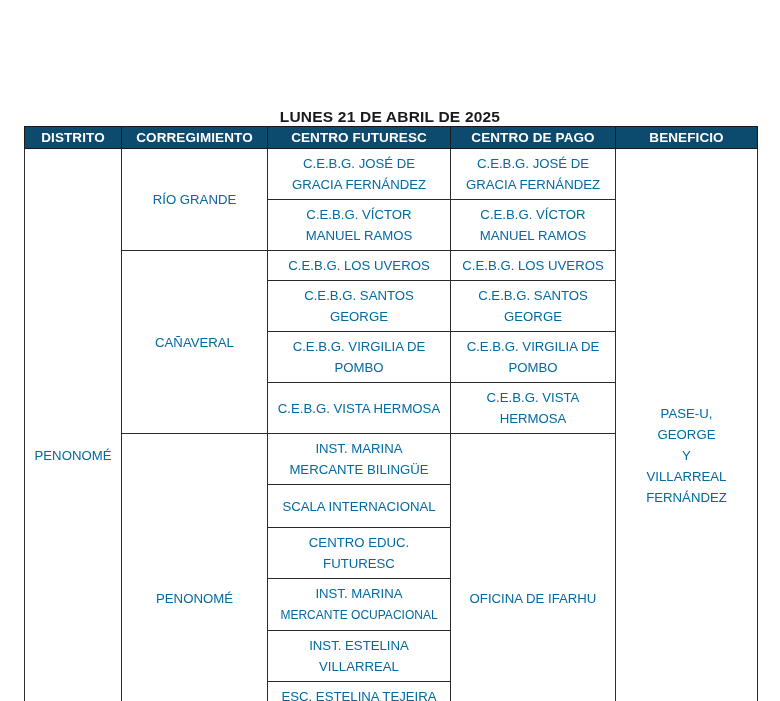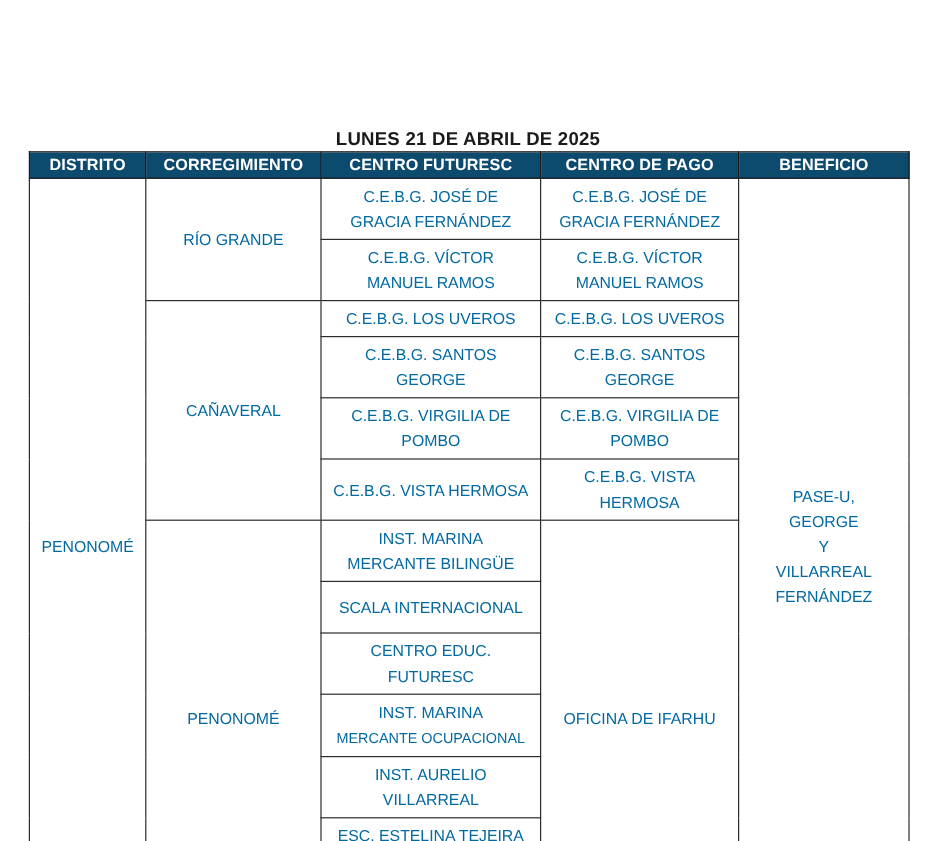--- a/index.html
+++ b/index.html
@@ -80,21 +80,21 @@
     <tr style="height:43px">
       <td>SCALA INTERNACIONAL</td>
     </tr>
     <tr style="height:43px">
       <td><span>CENTRO EDUC.</span><br><span>FUTURESC</span></td>
     </tr>
     <tr style="height:43px">
       <td><span>INST. MARINA</span><br><span class="small">MERCANTE OCUPACIONAL</span></td>
     </tr>
     <tr style="height:43px">
-      <td><span>INST. AURELIO</span><br><span>VILLARREAL</span></td>
+      <td><span>INST. ESTELINA</span><br><span>VILLARREAL</span></td>
     </tr>
     <tr style="height:22px">
       <td>ESC. ESTELINA TEJEIRA</td>
     </tr>
     <tr style="height:43px">
       <td><span>C.E.B.G. EL ABRIL</span><br><span>POMBO</span></td>
     </tr>
   </tbody>
 </table>
 

